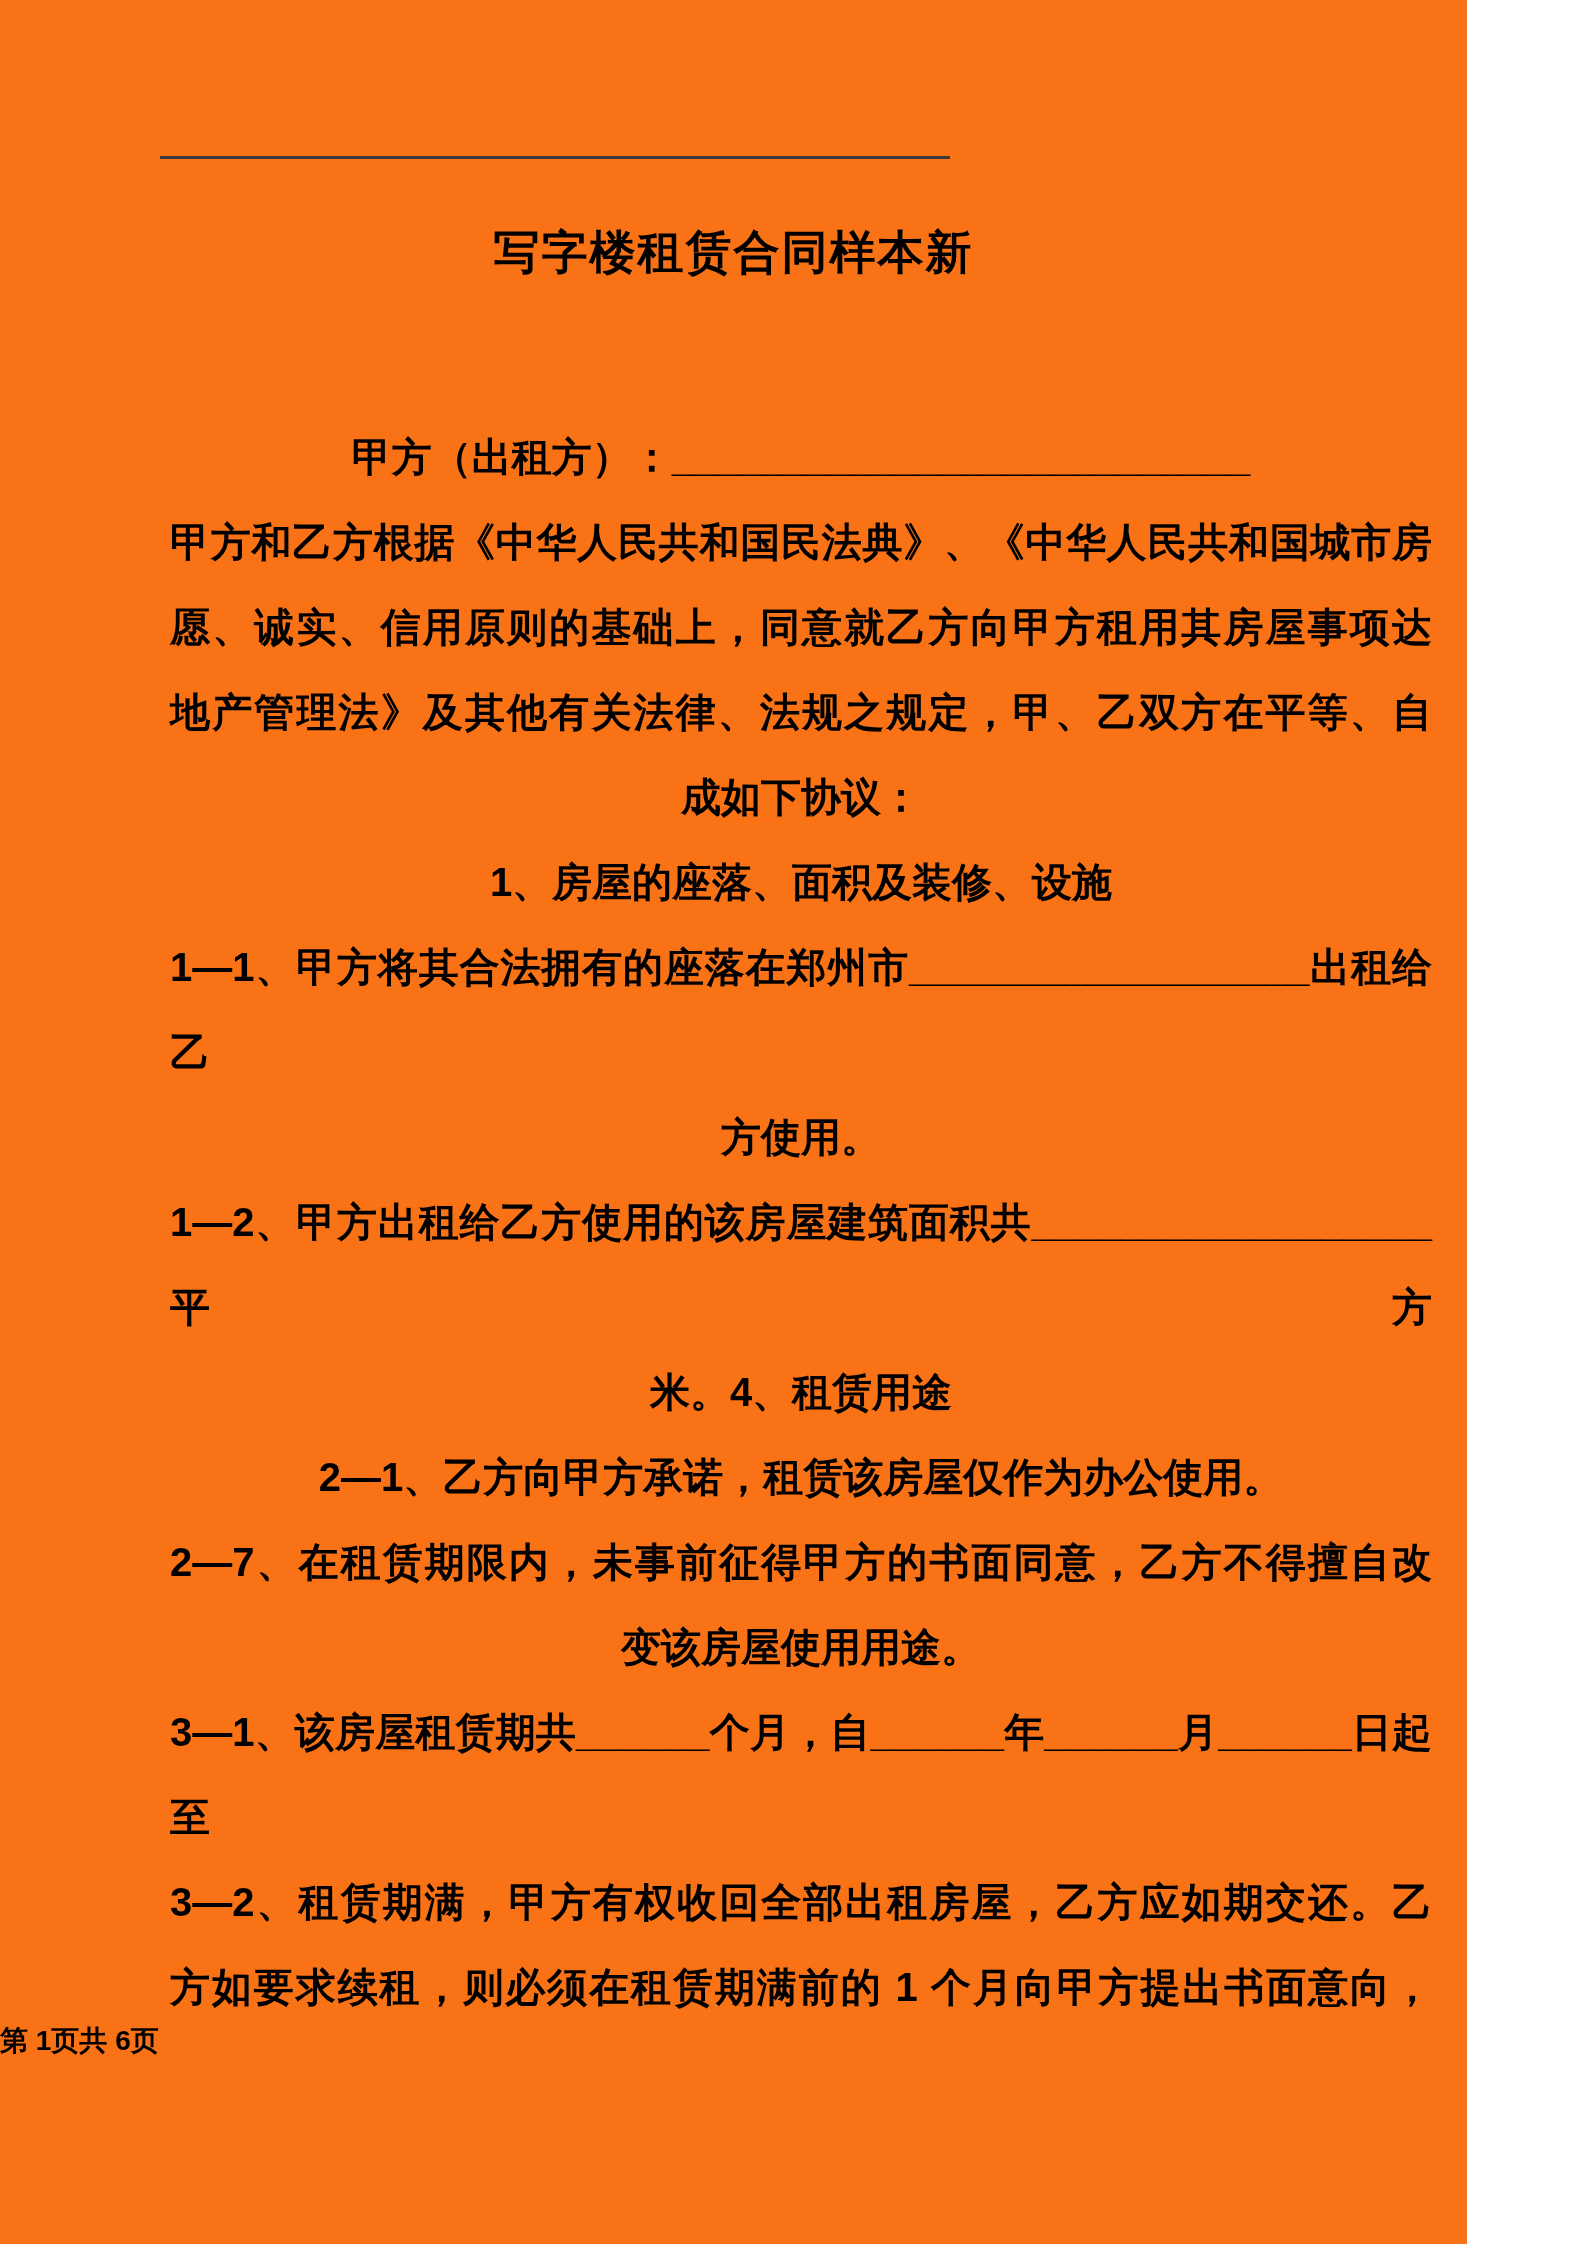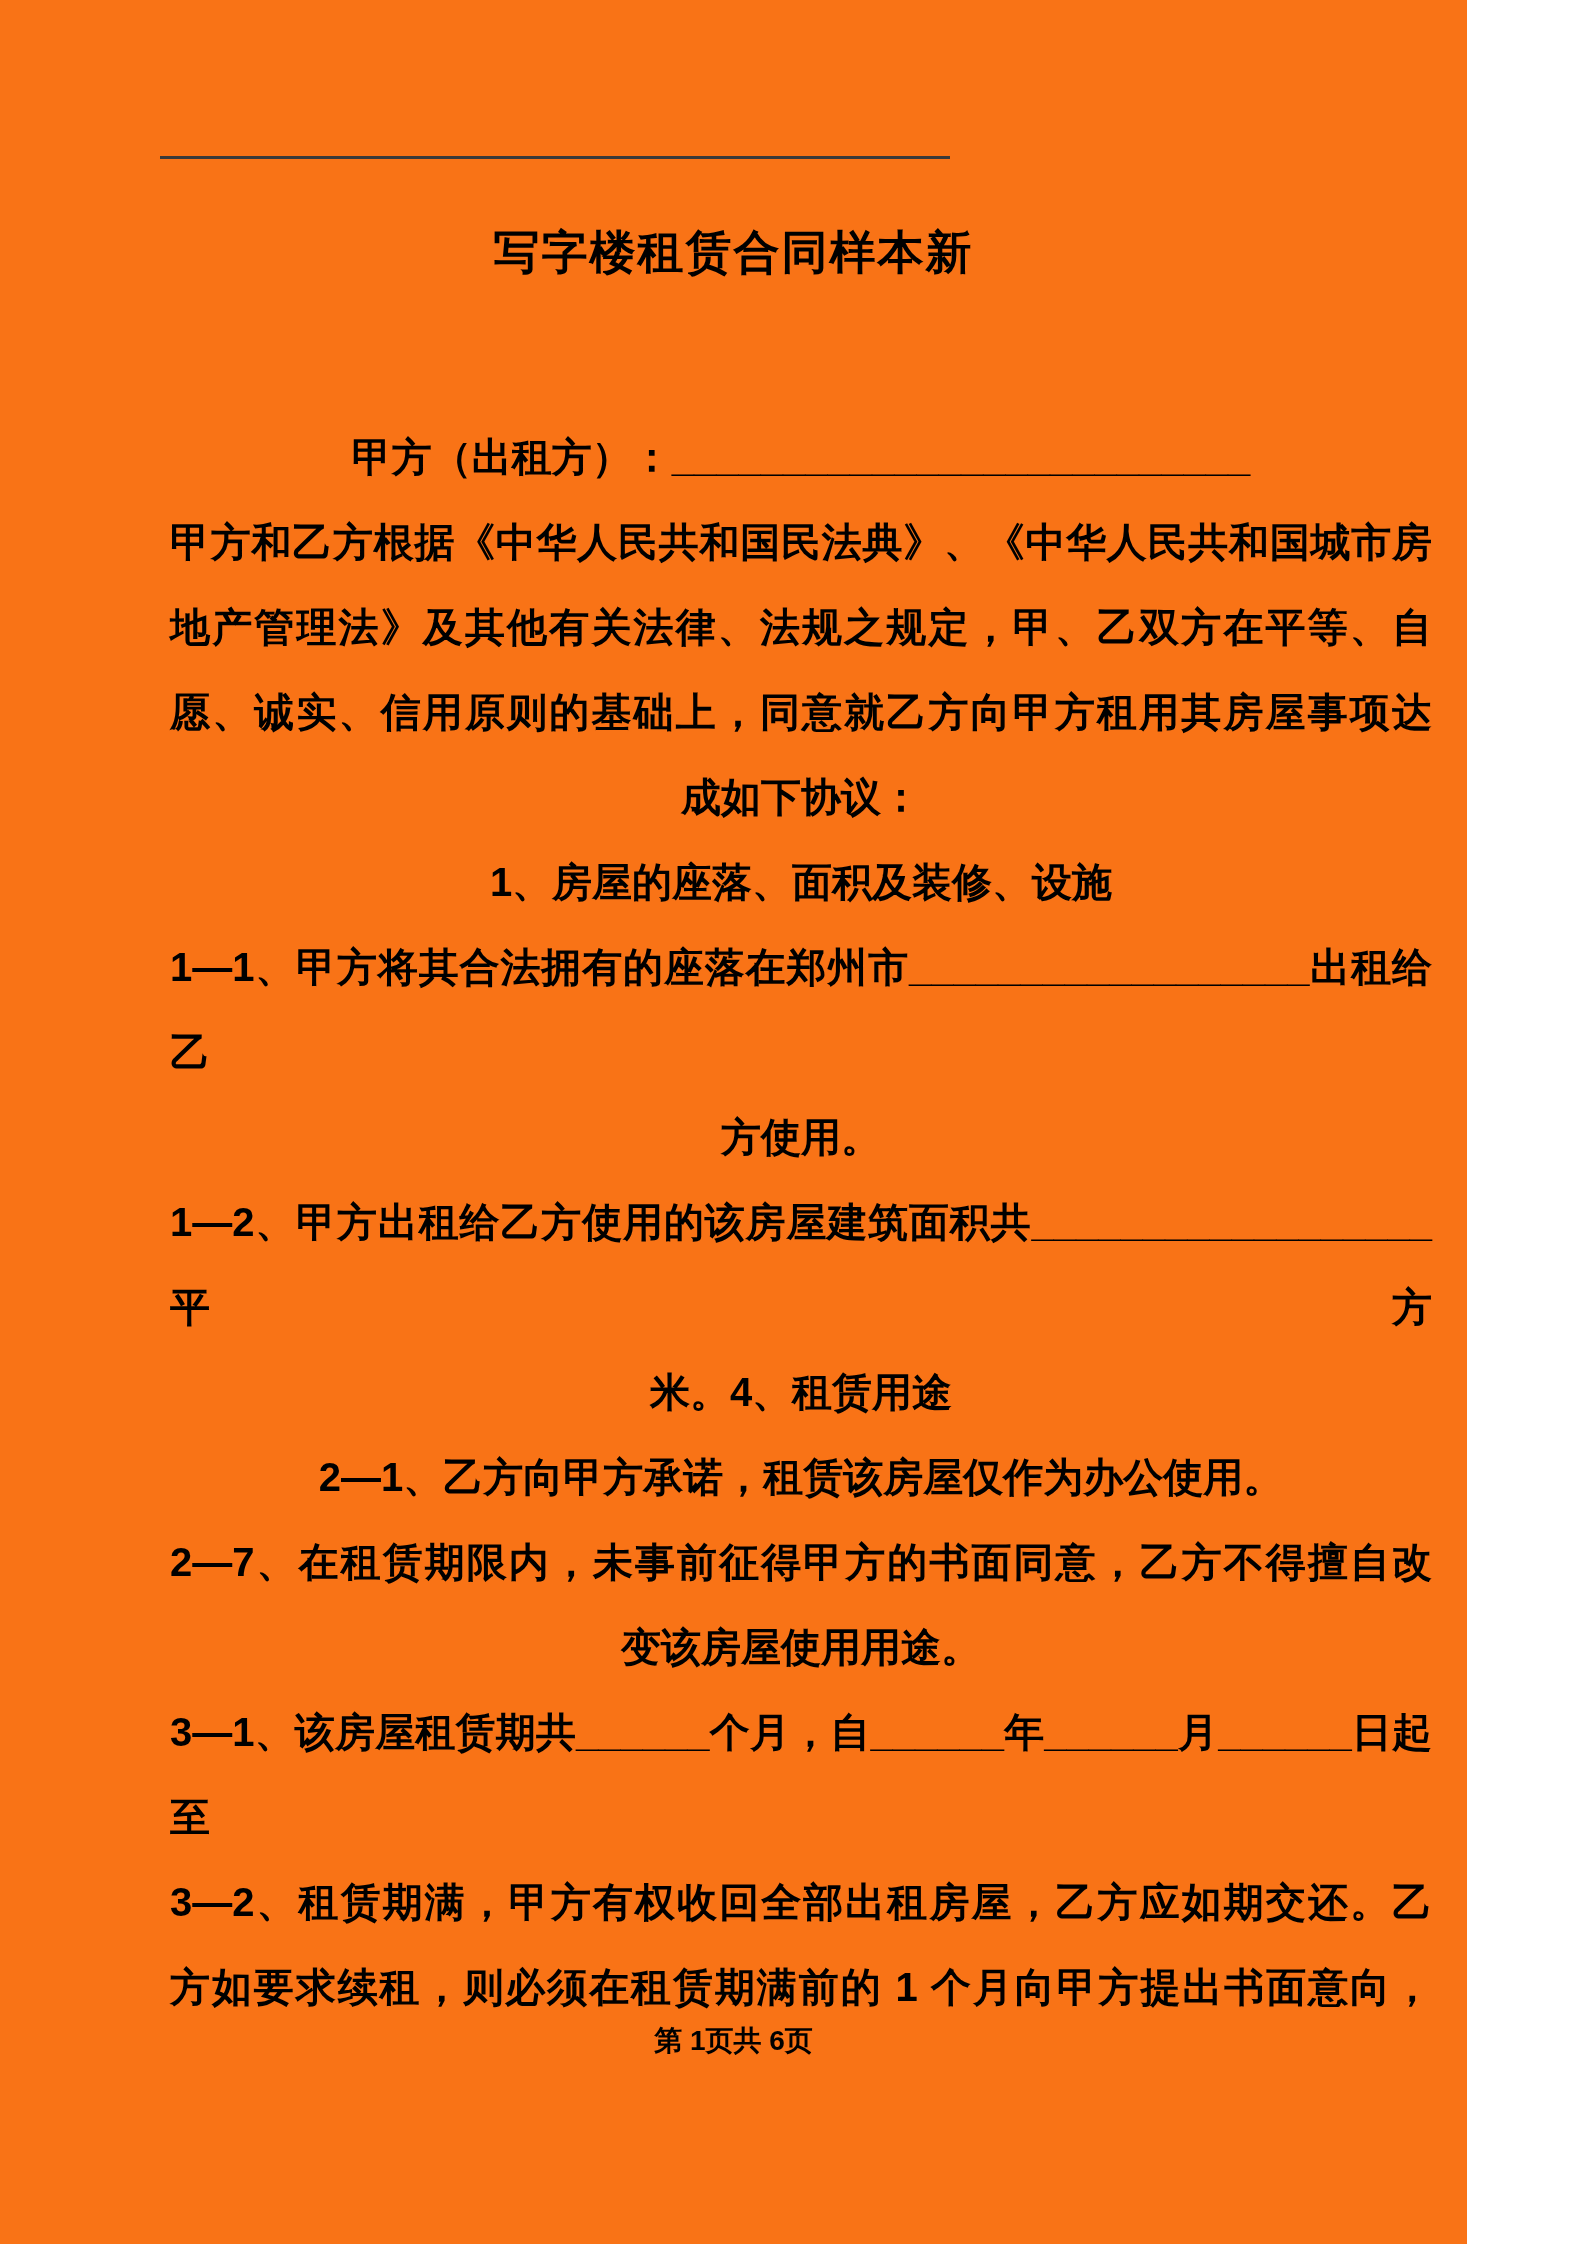--- a/index.html
+++ b/index.html
@@ -55,43 +55,42 @@
   .line.fill {
     text-align: justify;
     text-align-last: justify;
   }
 
   .page-footer {
     position: absolute;
     left: 0;
     right: 0;
     top: 2022px;
-    text-align: center;
     font-size: 28px;
     font-weight: 700;
     color: #000000;
   }
 </style>
 </head>
 <body>
 
 <div class="page">
 
   <div class="top-rule"></div>
 
   <h1 class="doc-title">写字楼租赁合同样本新</h1>
 
   <div class="content">
 
     <p class="line">甲方（出租方）：__________________________</p>
 
 
     <p class="line fill">甲方和乙方根据《中华人民共和国民法典》、《中华人民共和国城市房</p>
+    <p class="line fill">愿、诚实、信用原则的基础上，同意就乙方向甲方租用其房屋事项达</p>
     <p class="line fill">地产管理法》及其他有关法律、法规之规定，甲、乙双方在平等、自</p>
-    <p class="line fill">愿、诚实、信用原则的基础上，同意就乙方向甲方租用其房屋事项达</p>
     <p class="line">成如下协议：</p>
 
     <p class="line">1、房屋的座落、面积及装修、设施</p>
 
     <p class="line fill">1—1、甲方将其合法拥有的座落在郑州市__________________出租给乙</p>
     <p class="line">方使用。</p>
 
     <p class="line fill">1—2、甲方出租给乙方使用的该房屋建筑面积共__________________平方</p>
     <p class="line">米。4、租赁用途</p>
 

